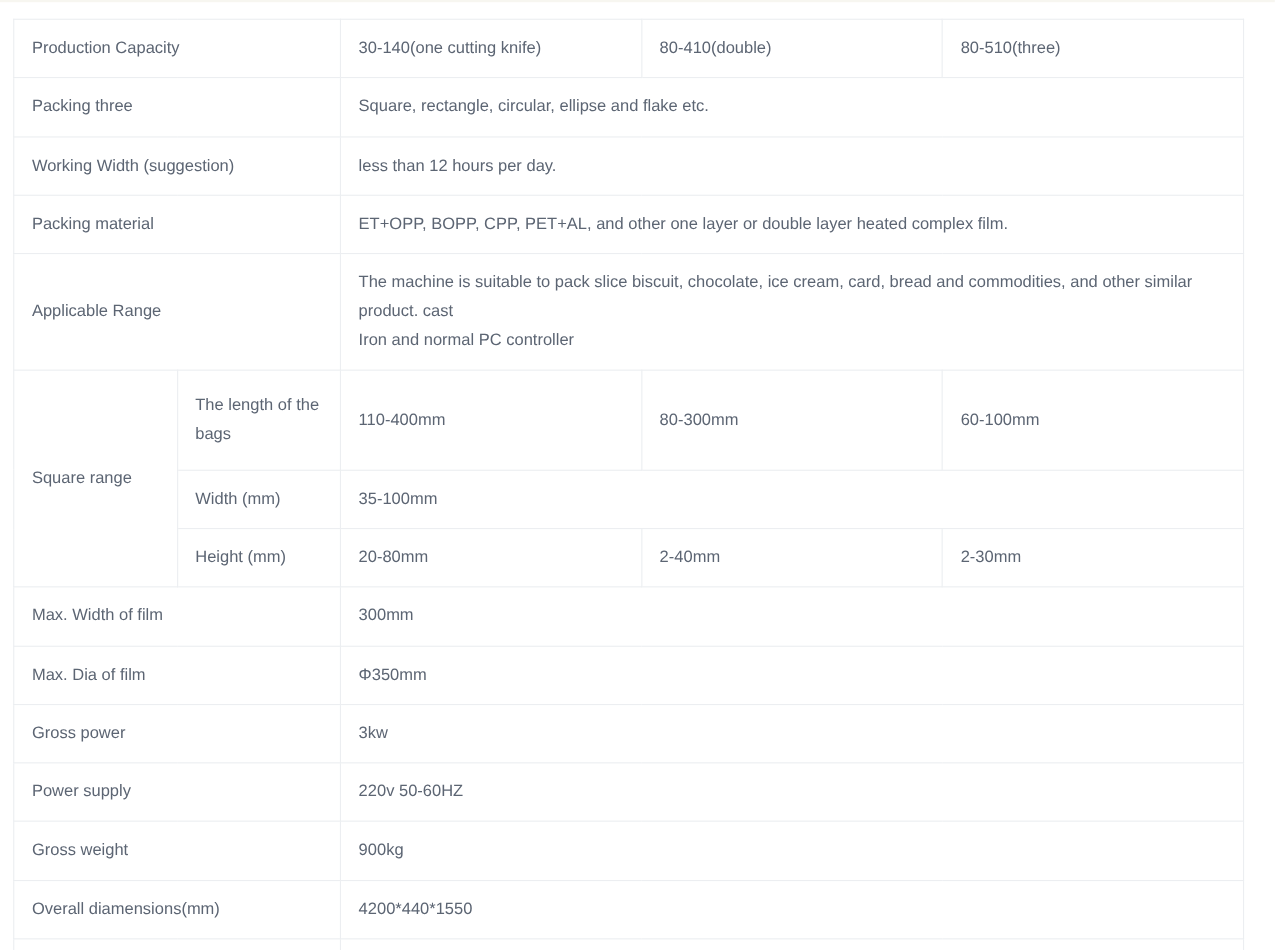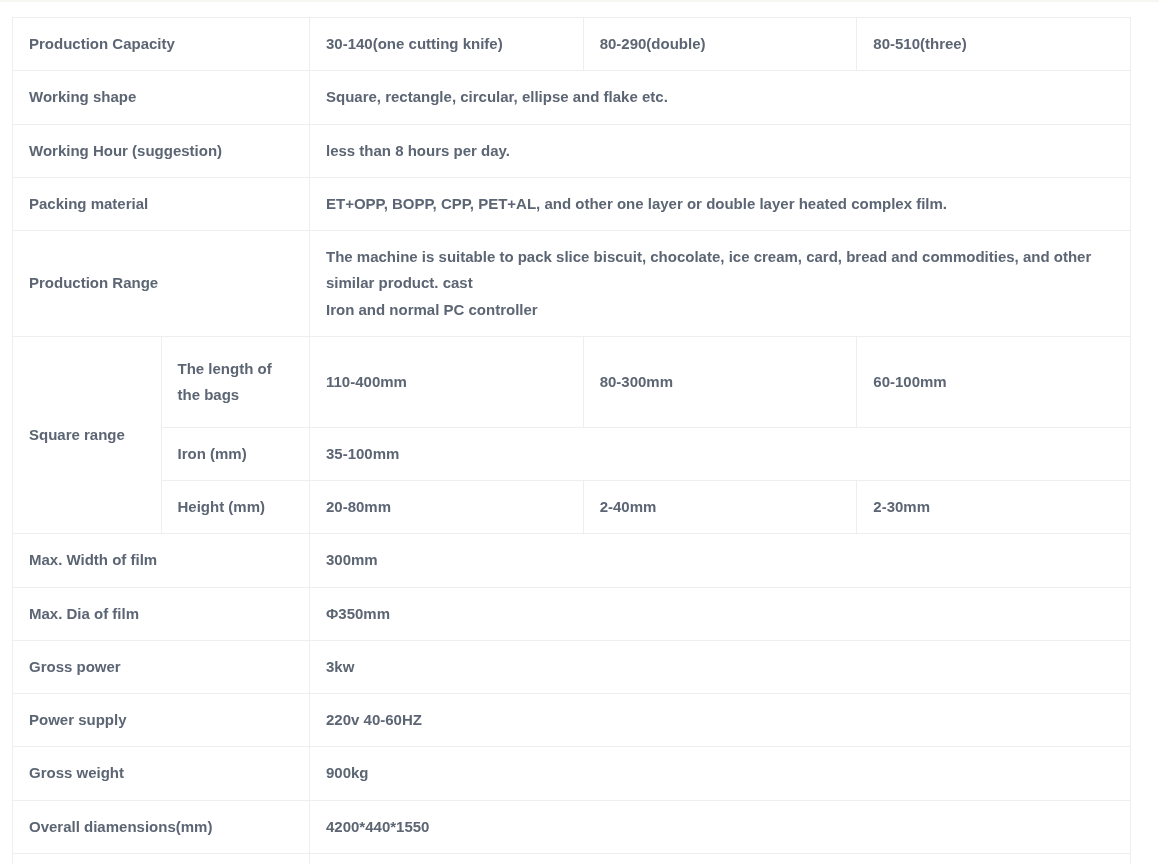--- a/index.html
+++ b/index.html
@@ -38,21 +38,21 @@
     margin-top: 17px;
     table-layout: fixed;
   }
   table.spec td {
     border: 1px solid #eceef1;
     padding: 13px 16px;
     vertical-align: middle;
     color: #5c6573;
     font-size: 15px;
     line-height: 1.75;
-    font-weight: 700;
+    font-weight: 400;
   }
   td.label {
     width: 264px;
   }
   td.sublabel {
     width: 172px;
   }
   .multi-line {
     white-space: pre-line;
     margin-top: 44px;
@@ -66,55 +66,55 @@
 
 <div class="page">
   <div class="top-rule"></div>
 
   <table class="spec">
     <tbody>
 
       <tr>
         <td class="label" colspan="2">Production Capacity</td>
         <td>30-140(one cutting knife)</td>
-        <td>80-290(double)</td>
+        <td>80-410(double)</td>
         <td>80-510(three)</td>
       </tr>
 
       <tr>
-        <td class="label" colspan="2">Working shape</td>
+        <td class="label" colspan="2">Packing three</td>
         <td colspan="3">Square, rectangle, circular, ellipse and flake etc.</td>
       </tr>
 
       <tr>
-        <td class="label" colspan="2">Working Hour (suggestion)</td>
-        <td colspan="3">less than 8 hours per day.</td>
+        <td class="label" colspan="2">Working Width (suggestion)</td>
+        <td colspan="3">less than 12 hours per day.</td>
       </tr>
 
       <tr>
         <td class="label" colspan="2">Packing material</td>
         <td colspan="3">ET+OPP, BOPP, CPP, PET+AL, and other one layer or double layer heated complex film.</td>
       </tr>
 
       <tr>
-        <td class="label" colspan="2">Production Range</td>
+        <td class="label" colspan="2">Applicable Range</td>
         <td colspan="3" class="multi-line">The machine is suitable to pack slice biscuit, chocolate, ice cream, card, bread and commodities, and other similar product. cast
 Iron and normal PC controller</td>
       </tr>
 
       <tr>
         <td class="label" rowspan="3" style="width:82px">Square range</td>
         <td class="sublabel cell-tall">The length of the bags</td>
         <td>110-400mm</td>
         <td>80-300mm</td>
         <td>60-100mm</td>
       </tr>
 
       <tr>
-        <td class="sublabel">Iron (mm)</td>
+        <td class="sublabel">Width (mm)</td>
         <td colspan="3">35-100mm</td>
       </tr>
 
       <tr>
         <td class="sublabel">Height (mm)</td>
         <td>20-80mm</td>
         <td>2-40mm</td>
         <td>2-30mm</td>
       </tr>
 
@@ -128,21 +128,21 @@
         <td colspan="3">Φ350mm</td>
       </tr>
 
       <tr>
         <td class="label" colspan="2">Gross power</td>
         <td colspan="3">3kw</td>
       </tr>
 
       <tr>
         <td class="label" colspan="2">Power supply</td>
-        <td colspan="3">220v 40-60HZ</td>
+        <td colspan="3">220v 50-60HZ</td>
       </tr>
 
       <tr>
         <td class="label" colspan="2">Gross weight</td>
         <td colspan="3">900kg</td>
       </tr>
 
       <tr>
         <td class="label" colspan="2">Overall diamensions(mm)</td>
         <td colspan="3">4200*440*1550</td>

